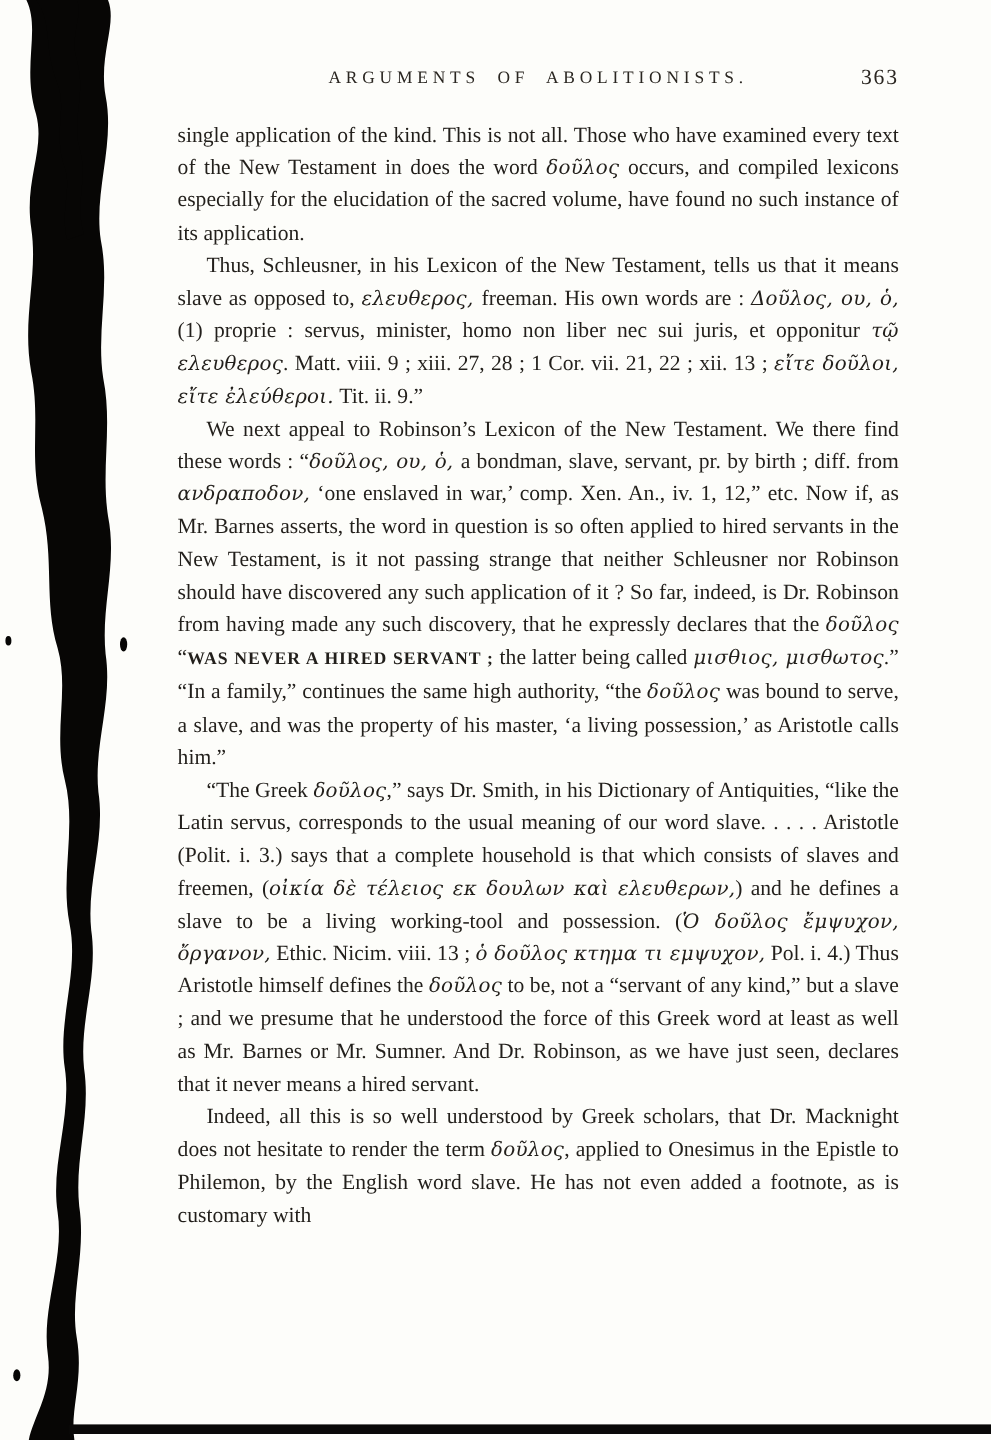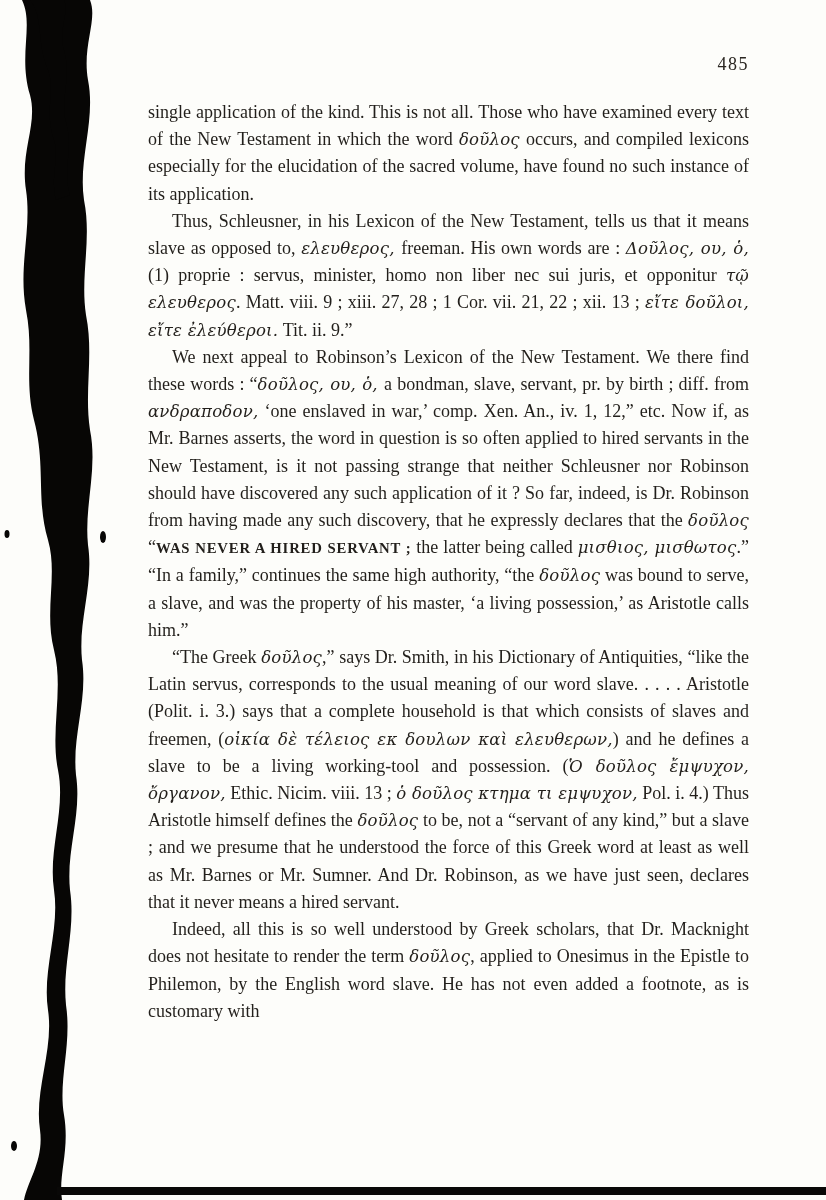--- a/index.html
+++ b/index.html
@@ -89,25 +89,26 @@
          C84,505 98,470 90,430 C84,390 94,355 86,315 C80,275 92,240 84,200
          C78,160 96,120 88,80 C82,45 98,20 90,0 Z"></path>
     <path fill="#070605" d="M30,0 C44,18 36,40 48,70 C56,92 44,110 54,140 C60,158 50,175 56,200
          L70,195 C62,168 74,150 66,122 C60,98 72,78 64,50 C58,28 70,12 64,0 Z"></path>
     <ellipse cx="103" cy="537" rx="3" ry="6" fill="#070605"></ellipse>
     <ellipse cx="7" cy="534" rx="2.5" ry="4" fill="#070605"></ellipse>
     <ellipse cx="14" cy="1146" rx="3" ry="5" fill="#070605"></ellipse>
   </svg>
 
   <div class="page-header">
-    <div class="page-number">485</div>
+    <div class="header-title">ARGUMENTS OF ABOLITIONISTS.</div>
+    <div class="page-number">363</div>
   </div>
 
   <div class="page-body">
-      <p class="para"><span class="seg-normal">single application of the kind. This is not all. Those who have examined every text of the New Testament in which the word </span><span class="seg-greek">δοῦλος</span><span class="seg-normal"> occurs, and compiled lexicons especially for the elucidation of the sacred volume, have found no such instance of its application.</span></p>
+      <p class="para"><span class="seg-normal">single application of the kind. This is not all. Those who have examined every text of the New Testament in does the word </span><span class="seg-greek">δοῦλος</span><span class="seg-normal"> occurs, and compiled lexicons especially for the elucidation of the sacred volume, have found no such instance of its application.</span></p>
       <p class="para indent"><span class="seg-normal">Thus, Schleusner, in his Lexicon of the New Testament, tells us that it means slave as opposed to, </span><span class="seg-greek">ελευθερος, </span><span class="seg-italic">freeman</span><span class="seg-normal">. His own words are : </span><span class="seg-greek">Δοῦλος, ου, ὁ,</span><span class="seg-normal"> (1) proprie : </span><span class="seg-italic">servus, minister, homo non liber nec sui juris,</span><span class="seg-normal"> et opponitur </span><span class="seg-greek">τῷ ελευθερος</span><span class="seg-normal">. Matt. viii. 9 ; xiii. 27, 28 ; 1 Cor. vii. 21, 22 ; xii. 13 ; </span><span class="seg-greek">εἴτε δοῦλοι, εἴτε ἐλεύθεροι.</span><span class="seg-normal"> Tit. ii. 9.”</span></p>
       <p class="para indent"><span class="seg-normal">We next appeal to Robinson’s Lexicon of the New Testament. We there find these words : “</span><span class="seg-greek">δοῦλος, ου, ὁ, </span><span class="seg-italic">a bondman, slave, servant, pr. by birth ;</span><span class="seg-normal"> diff. from </span><span class="seg-greek">ανδραποδον,</span><span class="seg-normal"> ‘one enslaved in war,’ comp. Xen. An., iv. 1, 12,” etc. Now if, as Mr. Barnes asserts, the word in question is so often applied to hired servants in the New Testament, is it not passing strange that neither Schleusner nor Robinson should have discovered any such application of it ? So far, indeed, is Dr. Robinson from having made any such discovery, that he expressly declares that the </span><span class="seg-greek">δοῦλος</span><span class="seg-normal"> “</span><span class="seg-smallcaps">WAS NEVER A HIRED SERVANT ;</span><span class="seg-normal"> </span><span class="seg-italic">the latter being called </span><span class="seg-greek">μισθιος, μισθωτος</span><span class="seg-normal">.” “In a family,” continues the same high authority, “the </span><span class="seg-greek">δοῦλος</span><span class="seg-normal"> was </span><span class="seg-italic">bound to serve, a slave,</span><span class="seg-normal"> and was the property of his master, ‘a living possession,’ as Aristotle calls him.”</span></p>
       <p class="para indent"><span class="seg-normal">“The Greek </span><span class="seg-greek">δοῦλος</span><span class="seg-normal">,” says Dr. Smith, in his Dictionary of Antiquities, “like the Latin </span><span class="seg-italic">servus</span><span class="seg-normal">, corresponds to the usual meaning of our word slave. . . . . Aristotle (Polit. i. 3.) says that a complete household is that which consists of slaves and freemen, (</span><span class="seg-greek">οἰκία δὲ τέλειος εκ δουλων καὶ ελευθερων,</span><span class="seg-normal">) and he defines a slave to be a living working-tool and possession. (</span><span class="seg-greek">Ὁ δοῦλος ἔμψυχον, ὄργανον,</span><span class="seg-normal"> Ethic. Nicim. viii. 13 ; </span><span class="seg-greek">ὁ δοῦλος κτημα τι εμψυχον,</span><span class="seg-normal"> Pol. i. 4.) Thus Aristotle himself defines the </span><span class="seg-greek">δοῦλος</span><span class="seg-normal"> to be, not a “servant of any kind,” but a slave ; and we presume that he understood the force of this Greek word at least as well as Mr. Barnes or Mr. Sumner. And Dr. Robinson, as we have just seen, declares that it never means a hired servant.</span></p>
       <p class="para indent"><span class="seg-normal">Indeed, all this is so well understood by Greek scholars, that Dr. Macknight does not hesitate to render the term </span><span class="seg-greek">δοῦλος</span><span class="seg-normal">, applied to Onesimus in the Epistle to Philemon, by the English word </span><span class="seg-italic">slave</span><span class="seg-normal">. He has not even added a footnote, as is customary with</span></p>
     </div>
 
   <div class="bottom-line"></div>
 
 </div>
 

